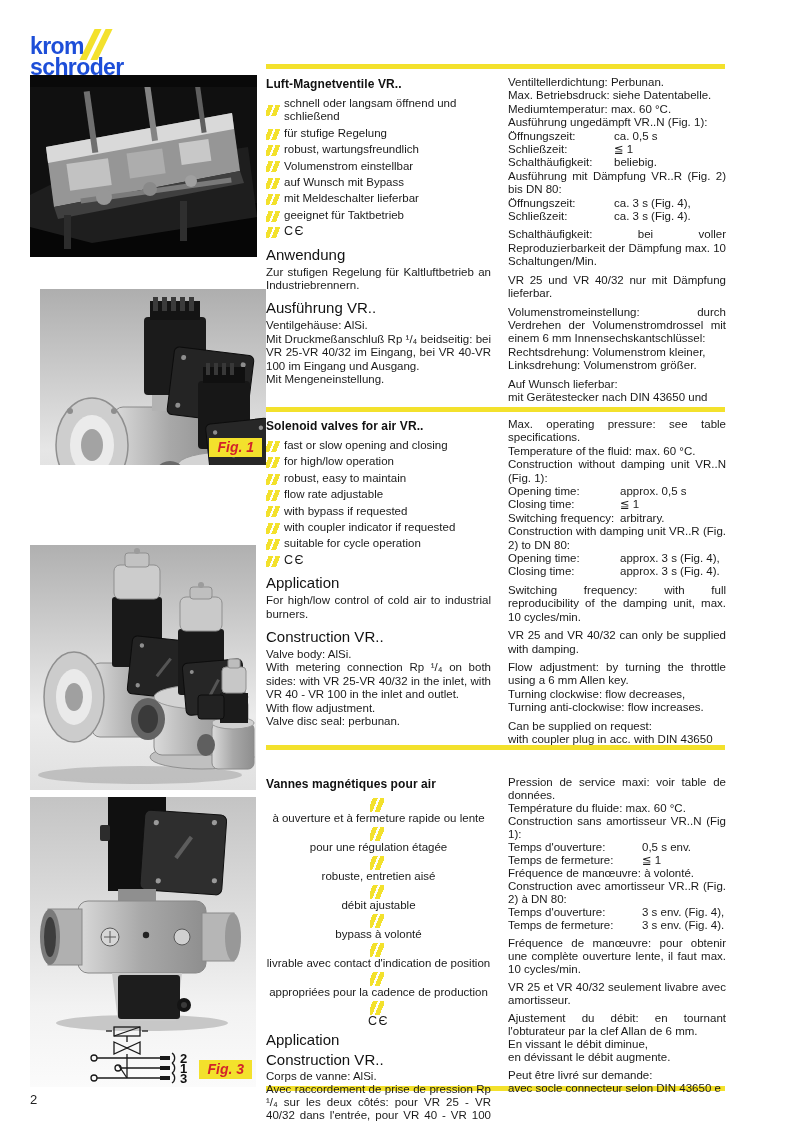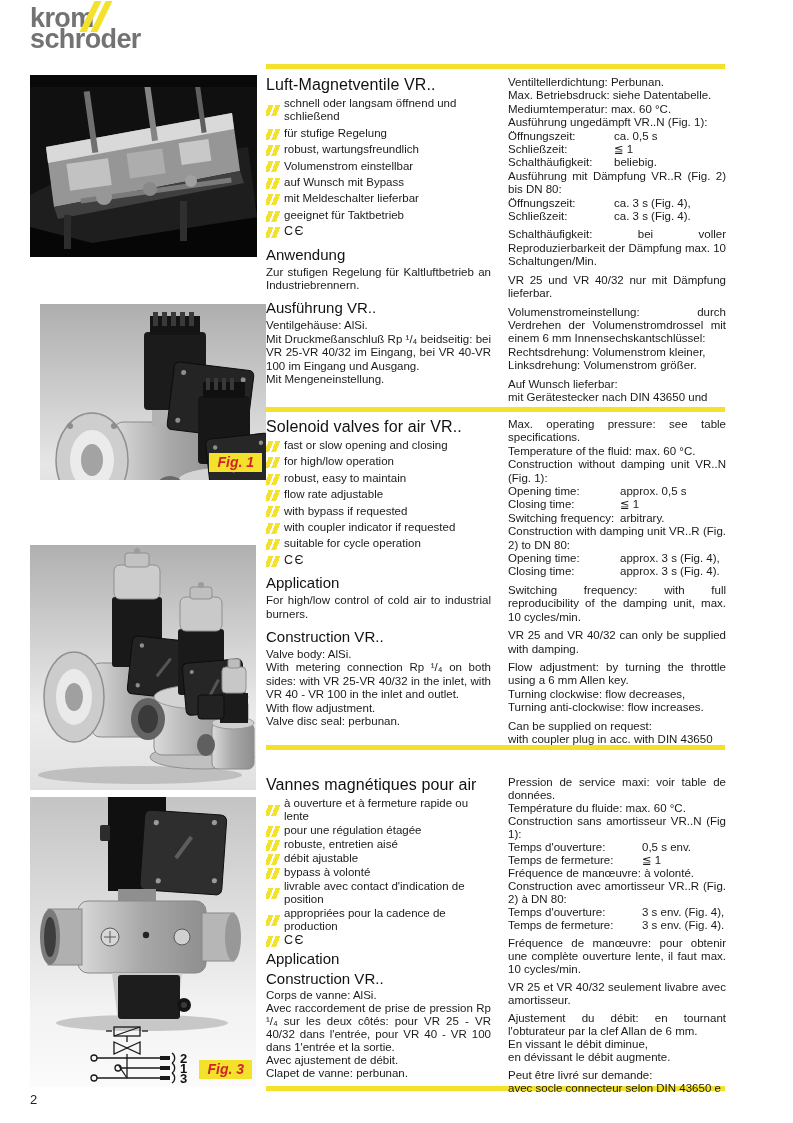--- a/index.html
+++ b/index.html
@@ -1,55 +1,55 @@
 <!DOCTYPE html>
 <html><head>
 <meta charset="utf-8">
 <style>
   html,body{margin:0;padding:0;background:#888;}
   .page{position:relative;width:793px;height:1123px;background:#ffffff;margin:0 auto;
         font-family:"Liberation Sans","DejaVu Sans",sans-serif;color:#1a1a1a;overflow:hidden;}
 
   
-  .logo{position:absolute;left:30px;top:8px;font-weight:bold;font-size:27px;line-height:21px;
-        letter-spacing:-0.6px;color:#737373;}
+  .logo{position:absolute;left:30px;top:36px;font-weight:bold;font-size:23px;line-height:21px;
+        letter-spacing:-0.6px;color:#1d4ed8;}
   .logo .slashes{position:absolute;left:57px;top:-7px;display:flex;gap:4px;}
   .logo .slashes i{display:block;width:7px;height:31px;background:#F3E12C;transform:skewX(-26deg);}
 
   
   .bar{position:absolute;left:266px;width:459px;height:5px;background:#F3E12C;}
   .bar1{top:64px;} .bar2{top:407px;} .bar3{top:745px;} .bar4{top:1086px;}
 
   
   .photo{position:absolute;left:30px;width:227px;overflow:hidden;}
   .photo svg{display:block;}
   .ph-plant{top:75px;height:182px;}
-  .ph-f1{top:304px;height:176px;padding-left:10px;}
+  .ph-f1{top:289px;height:176px;padding-left:10px;}
   .ph-f2{top:545px;height:283px;}
   .ph-f3{top:797px;height:290px;}
   .figlabel{position:absolute;right:5px;bottom:8px;background:#F3E12C;color:#D2232A;
             font-weight:bold;font-style:italic;font-size:14px;padding:1px 8px 2px;}
 
   
   .block{position:absolute;font-size:11.5px;line-height:13.4px;}
   .c1{left:266px;width:225px;}
   .c2{left:508px;width:218px;}
   .de{top:76px;} .en{top:418px;} .fr{top:756px;}
   .fr.block{line-height:13px;margin-top:20px;}
 
-  .h1{font-size:16px;line-height:17px;font-weight:normal;margin:0 0 4px;letter-spacing:.1px;color:#111;}
+  .h1{font-size:12px;line-height:17px;font-weight:bold;margin:0 0 4px;letter-spacing:.1px;color:#111;}
   .h2{font-size:15px;line-height:17px;font-weight:normal;margin:7px 0 3px;color:#111;}
   .fr .h2{margin:3px 0 2px;}
   p{margin:0;text-align:justify;}
   p.nj{text-align:left;}
   .mt{margin-top:5px;}
 
   ul.bullets{list-style:none;margin:2px 0 0;padding:0;}
   ul.bullets li{display:flex;align-items:center;margin:0 0 3px;}
-  .fr ul.bullets li{margin-bottom:1px;}
+  .fr ul.bullets li{margin-bottom:1px;flex-direction:column;}
   .slash-icon{flex:0 0 14px;width:14px;height:11px;margin:1px 4px 0 0;
      background:linear-gradient(112deg,transparent 14%,#F3E12C 14% 40%,transparent 40% 52%,#F3E12C 52% 78%,transparent 78%);}
   .ce{letter-spacing:1.5px;font-size:12.5px;}
 
   .specrow{display:flex;}
   .specrow .lbl{flex:none;}
   .sp-de .lbl{width:106px;} .sp-en .lbl{width:112px;} .sp-fr .lbl{width:134px;}
   .specrow .val{flex:1;text-align:left;}
 
   .pagenum{position:absolute;left:30px;top:1092px;font-size:13px;color:#222;}

